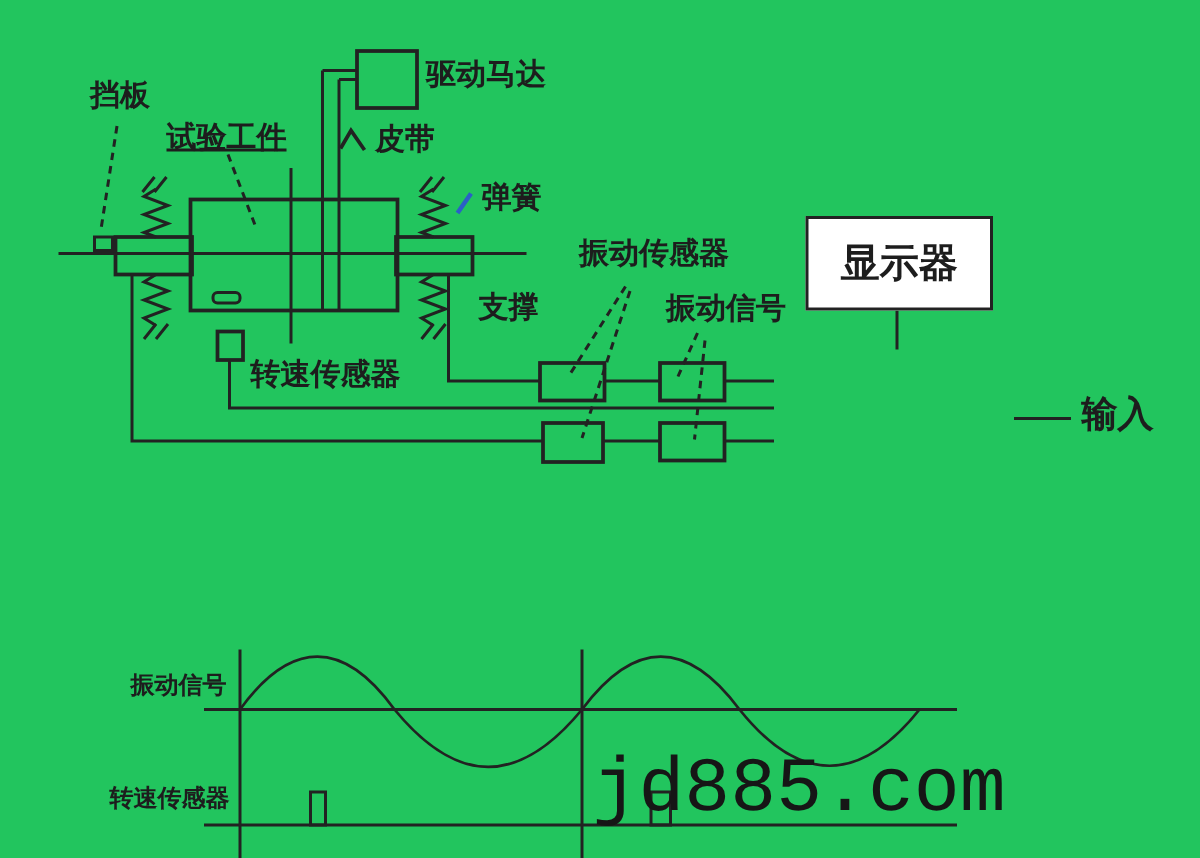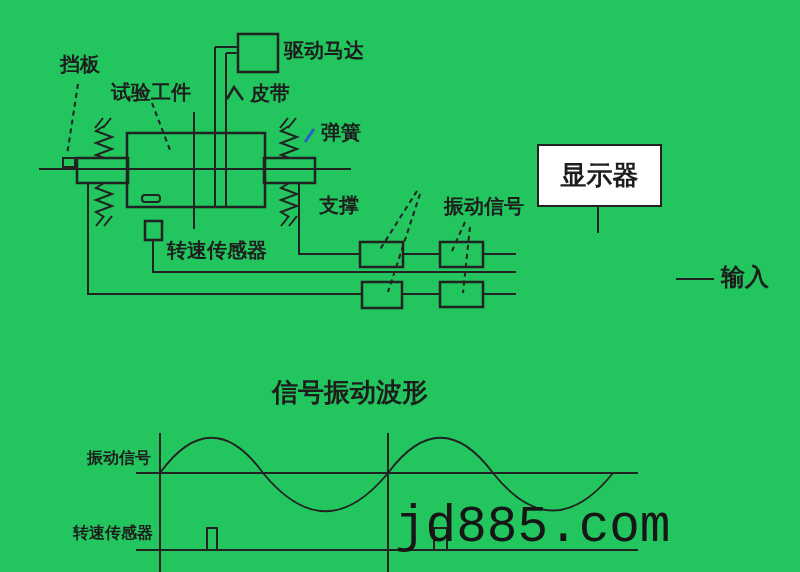--- a/index.html
+++ b/index.html
@@ -142,31 +142,31 @@
       <g>
           <rect x="207" y="528" width="10" height="22"></rect>
         </g>
       <g>
           <rect x="434" y="528" width="13" height="22"></rect>
         </g>
     </g>
   </svg>
 
   <div class="lbl" style="left:60px;top:54px;">挡板</div>
-  <div class="lbl" style="left:111px;top:82px;">试验工件</div>
+  <div class="lbl" style="left:111px;top:82px;text-decoration:underline;">试验工件</div>
   <div class="lbl" style="left:284px;top:40px;">驱动马达</div>
   <div class="lbl" style="left:250px;top:83px;">皮带</div>
   <div class="lbl" style="left:321px;top:122px;">弹簧</div>
   <div class="lbl" style="left:319px;top:195px;">支撑</div>
   <div class="lbl" style="left:167px;top:240px;">转速传感器</div>
+  <div class="lbl" style="left:386px;top:159px;">振动传感器</div>
   <div class="lbl" style="left:444px;top:196px;">振动信号</div>
 
   <div class="box display-box">
     <span>显示器</span>
   </div>
   <div class="lbl input-lbl" style="left:721px;top:264px;">输入</div>
 
-  <div class="lbl title">信号振动波形</div>
   <div class="lbl small" style="left:87px;top:450px;">振动信号</div>
   <div class="lbl small" style="left:73px;top:525px;">转速传感器</div>
 
   <div class="watermark">jd885.com</div>
 </div>
 
 </body></html>

